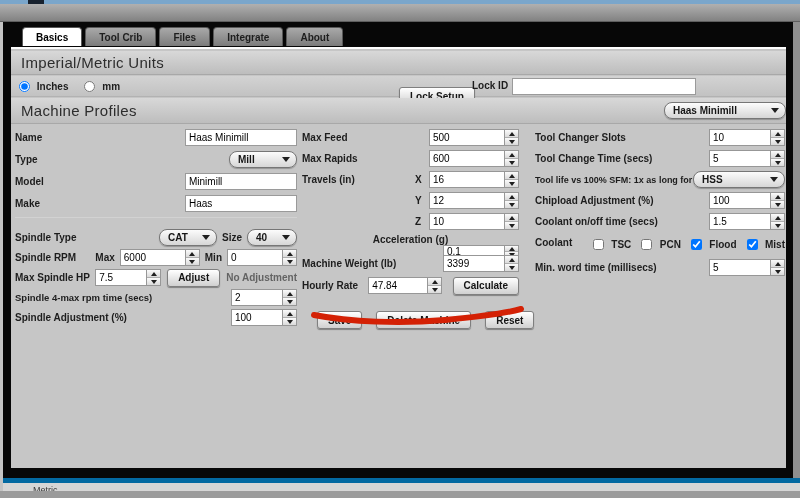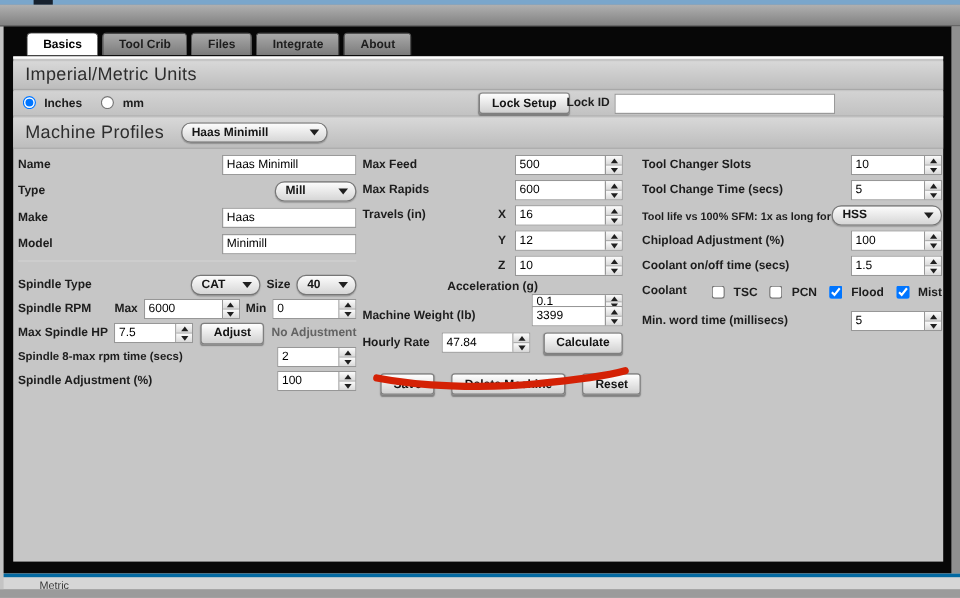--- a/index.html
+++ b/index.html
@@ -71,21 +71,21 @@
   .ml{margin-left:auto;}
   .status-txt{font-size:10px;font-weight:bold;color:#636363;white-space:nowrap;}
   .axis{width:14px;text-align:left;}
 
   .actions{position:absolute;left:306px;top:262px;display:flex;gap:14px;}
 
   .annot{position:absolute;left:284px;top:252px;pointer-events:none;}
 
   
   .statusbar{position:absolute;left:0;top:478px;width:800px;height:13px;
-    background:#d6d6d6;border-top:3px solid #0369a1;}
+    background:#d6d6d6;border-top:5px solid #0369a1;}
   .statusbar .st{position:absolute;left:33px;top:2px;font-size:9px;color:#3a3a3a;}
   .bottom-strip{position:absolute;left:0;top:491px;width:800px;height:7px;background:#9b9b9b;}
 </style>
 </head>
 <body>
 
 <div class="top-blue"></div>
 <div class="top-blue-dark"></div>
 
 <div class="titlebar">
@@ -109,52 +109,52 @@
 
     <div class="units-row">
       <label>
         <input type="radio" name="units" checked="" style="">
         <span>Inches</span>
       </label>
       <label>
         <input type="radio" name="units" style="">
         <span>mm</span>
       </label>
-      <button class="btn" style="position:absolute;left:388px;top:1px;">Lock Setup</button>
+      <button class="btn" style="position:absolute;left:388px;top:11px;text-decoration:underline;">Lock Setup</button>
       <span class="lbl" style="position:absolute;left:461px;top:4px;">Lock ID</span>
       <input class="txtin" style="position: absolute; left: 501px; top: 2px; width: 176px;" value="">
     </div>
 
-    <div class="h1" style="top:49px;height:26px;">
+    <div class="h1" style="top:49px;height:26px;justify-content:space-between;">
       <span class="ht">Machine Profiles</span>
       <span class="sel" style="margin-left:14px;width:122px;">
         <span class="txt">Haas Minimill</span>
         <span class="arr"></span>
       </span>
     </div>
 
     <div class="col col-left">
       <div class="row">
         <span class="lbl">Name</span>
         <input class="txtin ml" style="width: 104px;" value="Haas Minimill">
       </div>
       <div class="row">
         <span class="lbl">Type</span>
         <span class="sel ml" style="width:68px;">
           <span class="txt">Mill</span>
           <span class="arr"></span>
         </span>
       </div>
       <div class="row">
+        <span class="lbl">Model</span>
+        <input class="txtin ml" style="width: 104px;" value="Minimill">
+      </div>
+      <div class="row">
         <span class="lbl">Make</span>
         <input class="txtin ml" style="width: 104px;" value="Haas">
-      </div>
-      <div class="row">
-        <span class="lbl">Model</span>
-        <input class="txtin ml" style="width: 104px;" value="Minimill">
       </div>
 
       <div class="grp-gap"></div>
 
       <div class="row" style="margin-bottom:3px;">
         <span class="lbl">Spindle Type</span>
         <span class="sel ml" style="width:58px;">
           <span class="txt">CAT</span>
           <span class="arr"></span>
         </span>
@@ -189,21 +189,21 @@
           <input value="7.5" style="">
           <span class="spin">
               <b class="u"></b>
               <b class="d"></b>
             </span>
         </span>
         <button class="btn" style="margin:0 6px;">Adjust</button>
         <span class="status-txt">No Adjustment</span>
       </div>
       <div class="row" style="margin-bottom:3px;">
-        <span class="lbl" style="font-size:9.5px;">Spindle 8-max rpm time (secs)</span>
+        <span class="lbl" style="font-size:9.5px;">Spindle 4-max rpm time (secs)</span>
         <span class="num ml" style="width:66px;">
           <input value="2" style="">
           <span class="spin">
               <b class="u"></b>
               <b class="d"></b>
             </span>
         </span>
       </div>
       <div class="row" style="margin-bottom:3px;">
         <span class="lbl">Spindle Adjustment (%)</span>

